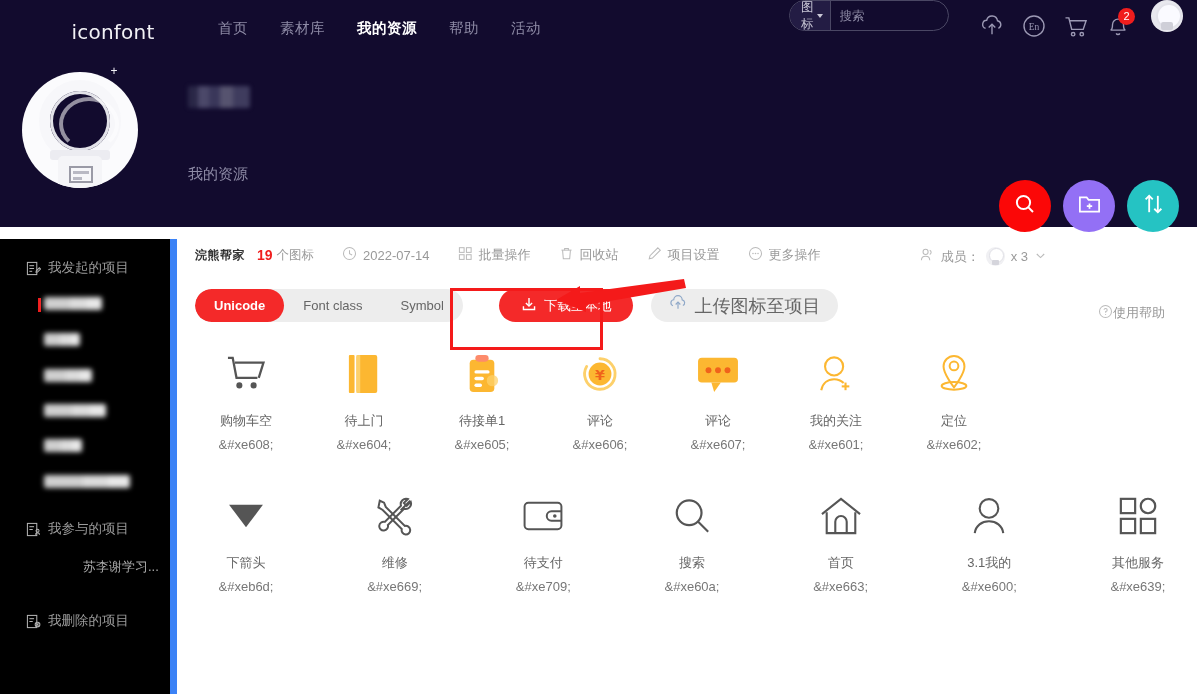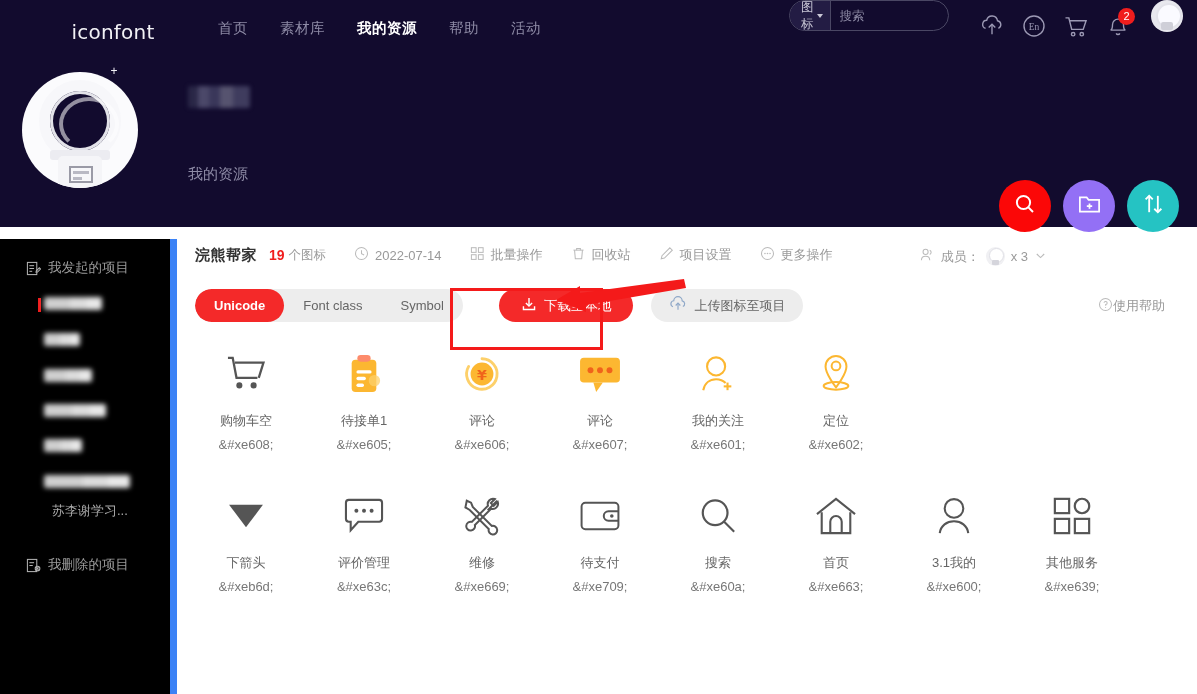--- a/index.html
+++ b/index.html
@@ -158,78 +158,78 @@
     display: flex; align-items: center; gap: 7px; color: #9b9b9b;
     font-size: 13.5px; padding-left: 26px; height: 30px; cursor: pointer;
   }
   .side-doc-icon { width: 15px; height: 15px; position: relative; flex: none; }
   .blur-item {
     margin-left: 44px; border-radius: 2px; height: 13px;
     background: linear-gradient(90deg,#cfcfcf 0 45%, #dcdcdc 45% 75%, #e8e8e8 75% 100%);
     filter: blur(2.6px);
   }
   .sel-bar { position: absolute; left: 38px; width: 3px; height: 14px; background: #f01d1d; }
-  .side-sub { color: #aaaaaa; font-size: 13px; padding-left: 52px; height: 26px;
+  .side-sub { color: #aaaaaa; font-size: 13px; padding-left: 83px; height: 26px;
               display: flex; align-items: center; cursor: pointer; }
 
   
   .content { position: absolute; left: 177px; top: 227px; width: 1020px; height: 467px; }
 
   .proj-row { display: flex; align-items: center; height: 56px; padding-left: 18px; }
-  .proj-title { font-size: 15px; color: #333; font-weight: bold; letter-spacing: .5px; }
+  .proj-title { font-size: 12px; color: #333; font-weight: bold; letter-spacing: .5px; }
   .proj-count { color: #f01d1d; font-size: 14px; margin-left: 12px; font-weight: bold; }
   .proj-count-unit { color: #999; font-size: 12.5px; margin-left: 4px; }
   .meta { display: flex; align-items: center; gap: 6px; color: #999; font-size: 13px;
           margin-left: 28px; cursor: pointer; white-space: nowrap; }
   .meta.static { cursor: default; }
   .members { position: absolute; right: 150px; top: 20px; display: flex; align-items: center;
              gap: 6px; color: #999; font-size: 13px; }
   .mem-avatar { width: 19px; height: 19px; border-radius: 50%; background: #f0f0f3;
                 position: relative; overflow: hidden; }
   .mem-avatar::before { content:""; position:absolute; left:3px; top:1px; width:13px; height:13px;
                         border-radius:50%; background:#fff; border:1px solid #e0e0e6; }
   .mem-avatar::after { content:""; position:absolute; left:6px; bottom:1px; width:7px; height:5px;
                        background:#d5d5dc; border-radius:1px; }
 
-  .tool-row { display: flex; align-items: center; padding-left: 18px; margin-top: 6px; position: relative; }
+  .tool-row { display: flex; align-items: flex-end; padding-left: 18px; margin-top: 6px; position: relative; }
   .seg {
     display: flex; background: #ededed; border-radius: 19px; height: 33px;
     align-items: center; padding: 0; overflow: hidden;
   }
   .seg span { font-size: 13px; color: #666; padding: 0 19px; line-height: 33px; cursor: pointer; }
   .seg span.active { background: #f42929; color: #fff; border-radius: 19px; height: 33px; font-weight: bold; }
 
   .btn-dl {
     margin-left: 36px; height: 33px; border-radius: 19px; background: #f42929;
     color: #fff; font-size: 13.5px; display: flex; align-items: center; gap: 7px;
     padding: 0 22px; cursor: pointer;
   }
   .btn-up {
     margin-left: 18px; height: 33px; border-radius: 19px; background: #ededed;
-    color: #666; font-size: 13px; display: flex; align-items: center; gap: 7px;
+    color: #666; font-size: 18px; display: flex; align-items: center; gap: 7px;
     padding: 0 18px; cursor: pointer;
   }
   .help { position: absolute; right: 32px; display: flex; align-items: center; 
           color: #999; font-size: 13px; cursor: pointer; }
 
   
   .anno-box {
     position: absolute; left: 450px; top: 288px; width: 153px; height: 62px;
     border: 3px solid #f41a1a; z-index: 20; pointer-events: none;
   }
   .anno-arrow { position: absolute; left: 556px; top: 278px; width: 130px; height: 40px; z-index: 21;
                 pointer-events: none; }
 
   
   .grid { display: flex; flex-wrap: wrap; padding-left: 10px; margin-top: 24px; }
   .cell { width: 118px; display: flex; flex-direction: column; align-items: center; cursor: pointer; }
   .cell .glyph { height: 56px; display: flex; align-items: center; justify-content: center; }
   .cell .cname { font-size: 13px; color: #666; margin-top: 10px; }
   .cell .ccode { font-size: 13px; color: #777; margin-top: 7px; font-family: "Liberation Sans", sans-serif; }
-  .row2 { margin-top: 36px; }
+  .row2 { margin-top: 36px; justify-content: space-between; }
 </style>
 </head>
 <body>
 
 <div id="root">
 
   <div class="dark-band"></div>
 
   <div class="topbar">
     <div class="brand">
@@ -366,20 +366,32 @@
     <div style="position:relative;margin-top:14px">
       <div class="sel-bar" style="top:1px"></div>
       <div class="blur-item" style="width:58px;margin-top:0"></div>
       <div class="blur-item" style="width:36px;margin-top:23px"></div>
       <div class="blur-item" style="width:48px;margin-top:23px"></div>
       <div class="blur-item" style="width:62px;margin-top:22px"></div>
       <div class="blur-item" style="width:38px;margin-top:22px"></div>
       <div class="blur-item" style="width:86px;margin-top:23px"></div>
     </div>
 
+    <div class="side-group" style="margin-top:26px">
+      <span class="side-doc-icon">
+        <svg width="15" height="15" viewBox="0 0 16 16" fill="none" stroke="#b3b3b3" stroke-width="1.1">
+          <rect x="1.5" y="1.5" width="10" height="13"></rect>
+          <line x1="3.6" y1="5" x2="8.6" y2="5"></line>
+            <line x1="3.6" y1="8" x2="7.2" y2="8"></line>
+          <circle cx="12.3" cy="9.4" r="1.6"></circle>
+            <path d="M10.2 13.6c0-1.4 1-2.2 2.1-2.2s2.1.8 2.1 2.2"></path>
+        </svg>
+      </span>
+      <span>我参与的项目</span>
+    </div>
     <div class="side-sub" style="margin-top:10px">苏李谢学习...</div>
 
     <div class="side-group" style="margin-top:26px">
       <span class="side-doc-icon">
         <svg width="15" height="15" viewBox="0 0 16 16" fill="none" stroke="#b3b3b3" stroke-width="1.1">
           <rect x="1.5" y="1.5" width="10" height="13"></rect>
           <line x1="3.6" y1="5" x2="8.6" y2="5"></line>
             <line x1="3.6" y1="8" x2="7.2" y2="8"></line>
           <circle cx="12.3" cy="11.2" r="2.5"></circle>
           <line x1="11.2" y1="10.1" x2="13.4" y2="12.3"></line>
@@ -520,20 +532,31 @@
             <path d="M9.4 8h30l-5 16"></path>
             <circle cx="14" cy="32" r="3.2" fill="#555" stroke="none"></circle>
             <circle cx="29" cy="32" r="3.2" fill="#555" stroke="none"></circle>
           </svg>
         </div>
         <div class="cname">购物车空</div>
         <div class="ccode">&amp;#xe608;</div>
       </div>
 
 
+      <div class="cell">
+        <div class="glyph">
+          <svg width="34" height="42" viewBox="0 0 36 44">
+            <rect x="2" y="2" width="6" height="40" rx="1" fill="#fcb731"></rect>
+            <rect x="10" y="2" width="22" height="40" rx="2" fill="#fcb731"></rect>
+            <rect x="10" y="2" width="4" height="40" fill="#fdd06a"></rect>
+          </svg>
+        </div>
+        <div class="cname">待上门</div>
+        <div class="ccode">&amp;#xe604;</div>
+      </div>
 
       <div class="cell">
         <div class="glyph">
           <svg width="36" height="42" viewBox="0 0 38 44">
             <rect x="6" y="7" width="26" height="34" rx="4" fill="#fcb731"></rect>
             <rect x="12" y="2" width="14" height="7" rx="3.5" fill="#fd8b6b"></rect>
             <rect x="11" y="18" width="16" height="3.6" rx="1.8" fill="#fff"></rect>
             <rect x="11" y="25" width="10" height="3.6" rx="1.8" fill="#fff"></rect>
             <rect x="11" y="32" width="8" height="3.6" rx="1.8" fill="#fff"></rect>
             <circle cx="30" cy="29" r="6" fill="#fdd06a" opacity=".75"></circle>
@@ -600,32 +623,20 @@
       <div class="cell">
         <div class="glyph">
           <svg width="40" height="32" viewBox="0 0 42 34">
             <polygon points="3,5 39,5 21,29" fill="#555"></polygon>
           </svg>
         </div>
         <div class="cname">下箭头</div>
         <div class="ccode">&amp;#xeb6d;</div>
       </div>
 
-      <div class="cell">
-        <div class="glyph">
-          <svg width="42" height="38" viewBox="0 0 44 40" fill="none" stroke="#555" stroke-width="2.2">
-            <path d="M3 6a3 3 0 0 1 3-3h32a3 3 0 0 1 3 3v17a3 3 0 0 1-3 3H16l-8 9v-9H6a3 3 0 0 1-3-3z"></path>
-            <circle cx="14" cy="14.5" r="2.1" fill="#555" stroke="none"></circle>
-            <circle cx="22" cy="14.5" r="2.1" fill="#555" stroke="none"></circle>
-            <circle cx="30" cy="14.5" r="2.1" fill="#555" stroke="none"></circle>
-          </svg>
-        </div>
-        <div class="cname">评价管理</div>
-        <div class="ccode">&amp;#xe63c;</div>
-      </div>
 
       <div class="cell">
         <div class="glyph">
           <svg width="40" height="40" viewBox="0 0 42 42" fill="none" stroke="#555" stroke-width="2.1">
             <path d="M5 5l4.5 2 1.8 4.5 20 20a4.5 4.5 0 1 1-3.2 3.2l-20-20L3.6 12z"></path>
             <path d="M37 5l-10 10"></path>
             <path d="M34.5 3.2a5.6 5.6 0 0 0-7.2 7l-17 17a4.6 4.6 0 1 0 3.2 3.2l17-17a5.6 5.6 0 0 0 7-7.2l-4.2 4.2-3-3z"></path>
           </svg>
         </div>
         <div class="cname">维修</div>

